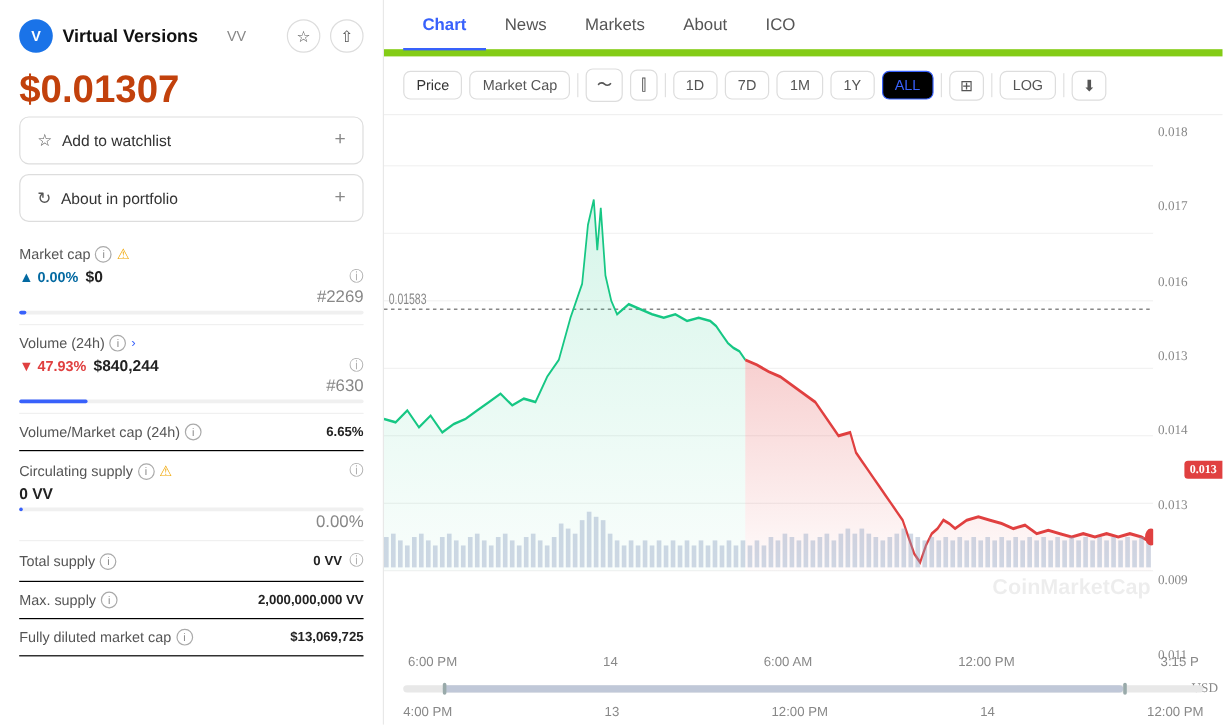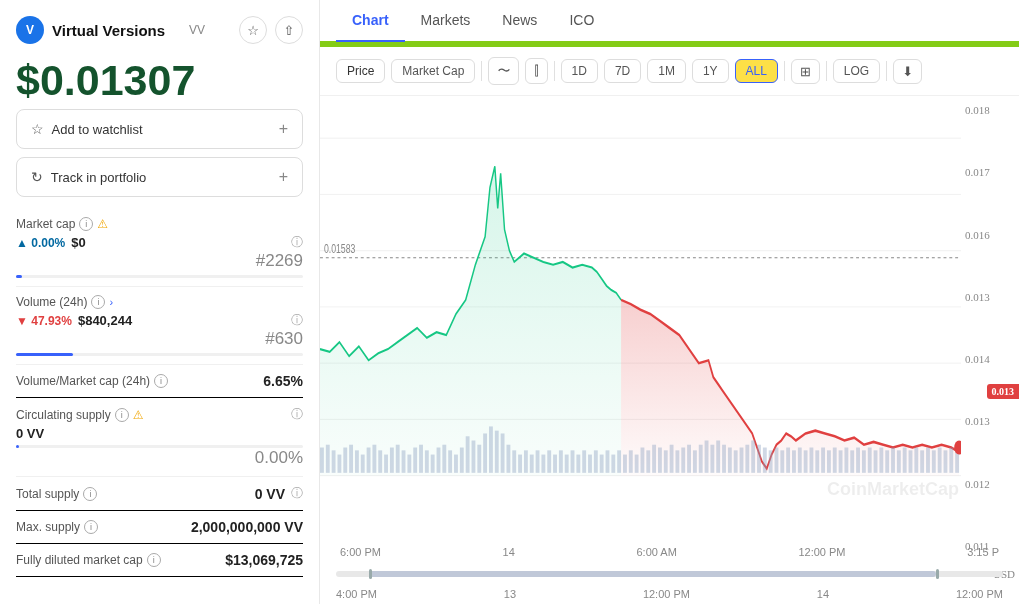--- a/index.html
+++ b/index.html
@@ -8,59 +8,59 @@
     
     .left-panel { width: 320px; min-width: 320px; border-right: 1px solid #e8e8e8; padding: 16px; overflow-y: auto; }
 
     .header-row { display: flex; align-items: center; gap: 8px; margin-bottom: 12px; }
     .logo-circle { width: 28px; height: 28px; background: #1a73e8; border-radius: 50%; display: flex; align-items: center; justify-content: center; color: #fff; font-weight: 900; font-size: 12px; flex-shrink: 0; }
     .coin-name { font-weight: 700; font-size: 15px; color: #111; }
     .coin-ticker { color: #888; font-size: 12px; margin-left: 16px; }
     .header-icons { margin-left: auto; display: flex; gap: 8px; }
     .icon-btn { width: 28px; height: 28px; border: 1px solid #ddd; border-radius: 50%; display: flex; align-items: center; justify-content: center; cursor: pointer; color: #555; font-size: 13px; background: #fff; }
 
-    .price { font-size: 43px; font-weight: 800; color: #14532d; margin-bottom: 4px; }
+    .price { font-size: 32px; font-weight: 800; color: #c2410c; margin-bottom: 4px; }
     .price-change { color: #e04040; font-size: 13px; font-weight: 600; margin-bottom: 16px; }
     .price-change::before { content: '▼ '; }
 
     .action-btn { width: 100%; border: 1px solid #ddd; border-radius: 8px; padding: 10px 14px; display: flex; align-items: center; gap: 8px; cursor: pointer; background: #fff; color: #333; font-size: 13px; margin-bottom: 8px; }
     .action-btn .btn-label { flex: 1; text-align: left; }
     .action-btn .plus { margin-left: auto; color: #888; font-size: 16px; }
     .btn-icon { font-size: 14px; color: #555; }
 
     .stats-section { margin-top: 12px; }
     .stat-row { padding: 8px 0; border-bottom: 1px solid #f0f0f0; }
     .stat-header { display: flex; align-items: center; gap: 4px; color: #555; font-size: 12px; margin-bottom: 3px; }
     .stat-info { display: flex; align-items: center; justify-content: space-between; }
     .stat-values { display: flex; align-items: center; gap: 6px; }
     .stat-pct-up { color: #0369a1; font-size: 12px; font-weight: 600; }
     .stat-pct-down { color: #e04040; font-size: 12px; font-weight: 600; }
     .stat-val { font-weight: 700; font-size: 13px; }
-    .stat-rank { color: #888; font-size: 17px; text-align: right; }
+    .stat-rank { color: #888; font-size: 14px; text-align: right; }
     .stat-bar-wrap { height: 3px; background: #f0f0f0; border-radius: 2px; margin-top: 4px; }
     .stat-bar { height: 3px; background: #3861fb; border-radius: 2px; }
 
     .info-icon { width: 14px; height: 14px; border: 1px solid #aaa; border-radius: 50%; display: inline-flex; align-items: center; justify-content: center; font-size: 9px; color: #888; cursor: pointer; }
     .warn-icon { color: #f0a500; font-size: 12px; }
     .stat-right-info { color: #aaa; font-size: 12px; cursor: pointer; }
 
     .simple-stat-row { display: flex; align-items: center; justify-content: space-between; padding: 8px 0; border-bottom: 1px solid #000000; }
     .simple-stat-label { display: flex; align-items: center; gap: 4px; color: #555; font-size: 12px; }
-    .simple-stat-val { font-weight: 700; font-size: 14px; }
+    .simple-stat-val { font-weight: 700; font-size: 11px; }
 
     
     .right-panel { flex: 1; display: flex; flex-direction: column; overflow: hidden; }
 
     .tabs { display: flex; gap: 0; border-bottom: 6px solid #84cc16; padding: 0 16px; }
     .tab { padding: 12px 16px; cursor: pointer; font-size: 14px; color: #555; border-bottom: 2px solid transparent; margin-bottom: -1px; }
     .tab.active { color: #3861fb; border-bottom: 2px solid #3861fb; font-weight: 600; }
 
     .chart-controls { display: flex; align-items: center; gap: 6px; padding: 10px 16px; border-bottom: 1px solid #f0f0f0; }
     .ctrl-btn { padding: 4px 10px; border: 1px solid #ddd; border-radius: 6px; cursor: pointer; font-size: 12px; color: #555; background: #fff; }
-    .ctrl-btn:hover, .ctrl-btn.active { background: #fde047; color: #3861fb; border-color: #3861fb; }
+    .ctrl-btn:hover, .ctrl-btn.active { background: #000000; color: #3861fb; border-color: #3861fb; }
     .ctrl-price.active { background: #fff; border-color: #ddd; color: #333; }
     .ctrl-sep { width: 1px; height: 20px; background: #e0e0e0; }
     .ctrl-icon-btn { padding: 4px 8px; border: 1px solid #ddd; border-radius: 6px; cursor: pointer; font-size: 13px; color: #555; background: #fff; display: flex; align-items: center; justify-content: center; }
 
     .chart-container { position: relative; flex: 1; overflow: hidden; }
 
     .watermark { position: absolute; bottom: 60px; right: 60px; color: rgba(0,0,0,0.07); font-size: 18px; font-weight: 700; pointer-events: none; }
 
     .y-axis { position: absolute; right: 0; top: 0; bottom: 0; width: 58px; display: flex; flex-direction: column; justify-content: space-between; padding: 8px 4px; font-size: 11px; color: #888; font-family: Liberation Serif, serif; }
 
@@ -87,21 +87,21 @@
 
   <div class="price">$0.01307</div>
 
   <button class="action-btn">
     <span class="btn-icon">☆</span>
     <span class="btn-label">Add to watchlist</span>
     <span class="plus">+</span>
   </button>
   <button class="action-btn">
     <span class="btn-icon">↻</span>
-    <span class="btn-label">Track in portfolio</span>
+    <span class="btn-label">About in portfolio</span>
     <span class="plus">+</span>
   </button>
 
   <div class="stats-section">
 
     <div class="stat-row">
       <div class="stat-header">
         <span>Market cap</span>
         <span class="info-icon">i</span>
         <span class="warn-icon">⚠</span>
@@ -189,22 +189,23 @@
       <span class="simple-stat-val">$13,069,725</span>
     </div>
 
   </div>
 </div>
 
 <div class="right-panel">
 
   <div class="tabs">
     <div class="tab active">Chart</div>
+    <div class="tab">News</div>
     <div class="tab">Markets</div>
-    <div class="tab">News</div>
+    <div class="tab">About</div>
     <div class="tab">ICO</div>
   </div>
 
   <div class="chart-controls">
     <button class="ctrl-btn ctrl-price active">Price</button>
     <button class="ctrl-btn">Market Cap</button>
     <div class="ctrl-sep"></div>
     <div class="ctrl-icon-btn">〜</div>
     <div class="ctrl-icon-btn">⫿</div>
     <div class="ctrl-sep"></div>
@@ -385,21 +386,21 @@
         </div>
       </div>
 
       <div class="y-axis">
         <span>0.018</span>
         <span>0.017</span>
         <span>0.016</span>
         <span>0.013</span>
         <span>0.014</span>
         <span>0.013</span>
-        <span>0.012</span>
+        <span>0.009</span>
         <span>0.011</span>
 
         <div style="position:absolute;right:0;top:62%;background:#e04040;color:#fff;font-size:10px;font-weight:700;padding:2px 5px;border-radius:3px 0 0 3px;">0.013</div>
 
         <div style="position:absolute;bottom:-20px;right:4px;font-size:11px;color:#888;">USD</div>
       </div>
     </div>
 
     <div class="scrollbar-area">
       <div class="scrollbar-track">

